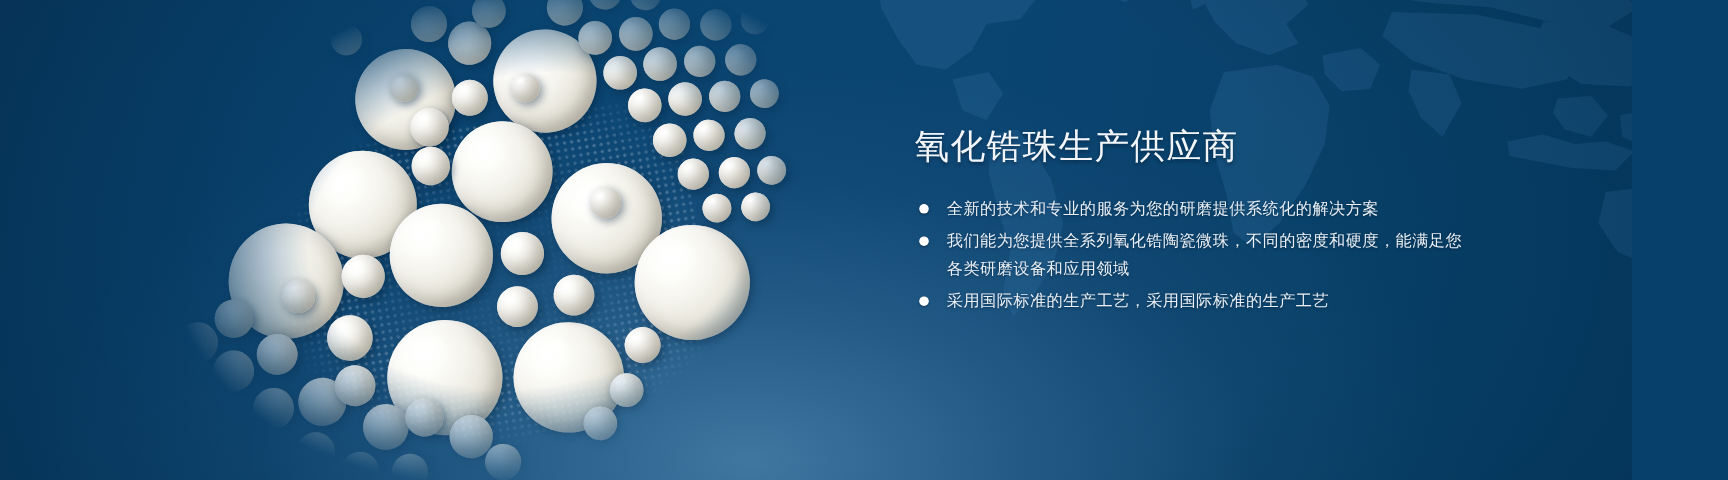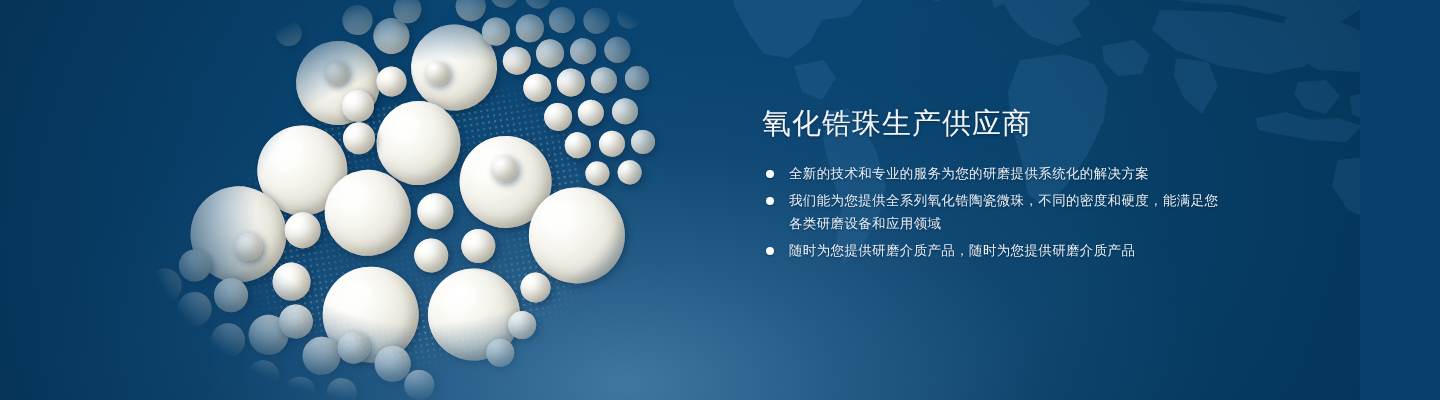--- a/index.html
+++ b/index.html
@@ -320,18 +320,18 @@
       <li class="bullet">
         <span class="dot"></span>
         <span>全新的技术和专业的服务为您的研磨提供系统化的解决方案</span>
       </li>
       <li class="bullet">
         <span class="dot"></span>
         <span>我们能为您提供全系列氧化锆陶瓷微珠，不同的密度和硬度，能满足您各类研磨设备和应用领域</span>
       </li>
       <li class="bullet">
         <span class="dot"></span>
-        <span>随时为您提供研磨介质产品，随时为您提供研磨介质产品</span>
+        <span>采用国际标准的生产工艺，采用国际标准的生产工艺</span>
       </li>
     </ul>
   </div>
 
 </div>
 
 </body></html>

